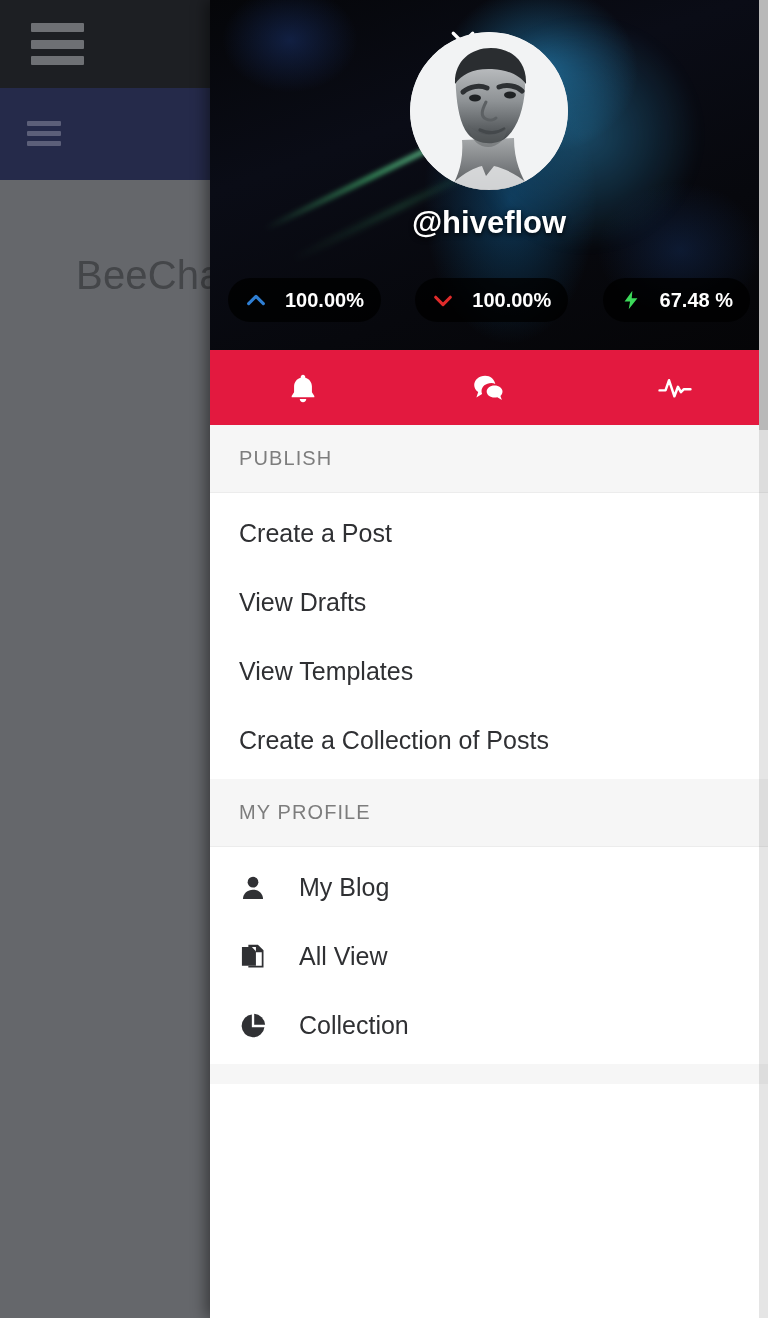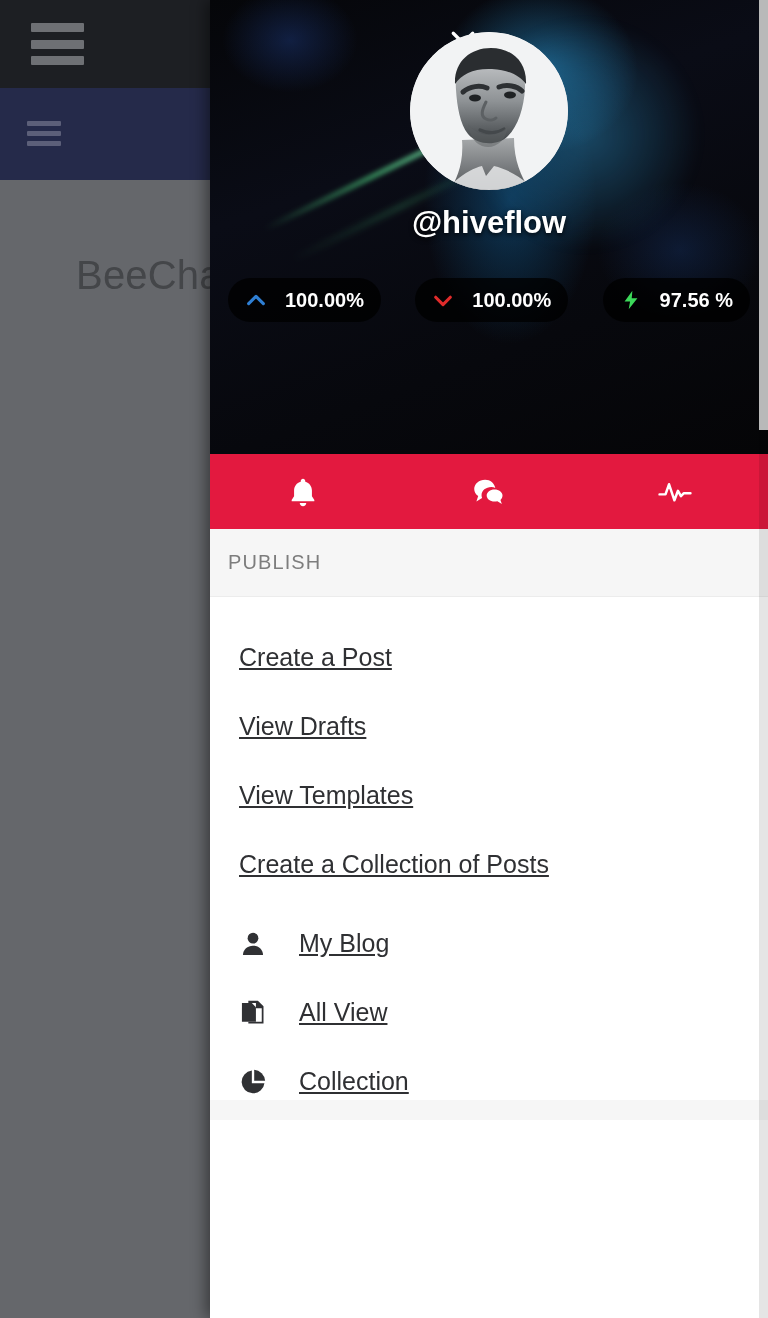--- a/index.html
+++ b/index.html
@@ -43,21 +43,21 @@
 
   
   .drawer {
     position: absolute; left: 210px; top: 0; width: 558px; height: 1318px;
     background: #ffffff; overflow: hidden;
     box-shadow: -4px 0 14px rgba(0,0,0,0.45);
   }
 
   
   .banner {
-    position: relative; width: 100%; height: 454px;
+    position: relative; width: 100%; height: 350px;
     background:
       radial-gradient(ellipse 140px 120px at 330px 70px, rgba(40,150,210,0.55), rgba(0,0,0,0) 70%),
       radial-gradient(ellipse 120px 200px at 300px 200px, rgba(20,110,170,0.45), rgba(0,0,0,0) 72%),
       radial-gradient(ellipse 90px 70px at 80px 40px, rgba(30,60,130,0.45), rgba(0,0,0,0) 75%),
       radial-gradient(ellipse 110px 90px at 470px 250px, rgba(25,60,120,0.35), rgba(0,0,0,0) 75%),
       linear-gradient(160deg, #050609 0%, #0a0c16 35%, #07080d 70%, #050507 100%);
     overflow: hidden;
   }
   .banner .streak {
     position: absolute; left: 40px; top: 160px; width: 300px; height: 6px;
@@ -114,29 +114,29 @@
   .action-bar .act {
     flex: 1; display: flex; align-items: center; justify-content: center;
     cursor: pointer;
   }
   .action-bar .act svg { display: block; }
 
   
   .section-head {
     background: #f6f6f6; height: 68px;
     display: flex; align-items: center;
-    padding-left: 18px;
+    padding-left: 29px;
     color: #7d7d7d; font-size: 20px; letter-spacing: 1.1px;
     border-bottom: 1px solid #ececec;
   }
   .menu { background: #ffffff; padding: 6px 0 4px 0; }
   .menu-item {
-    height: 69px; display: flex; align-items: flex-end;
+    height: 69px; display: flex; align-items: center;
     padding-left: 29px; cursor: pointer;
-    color: #2f3033; font-size: 25px; text-decoration: underline;
+    color: #2f3033; font-size: 25px;
   }
   .menu-item .mi-icon {
     width: 38px; min-width: 38px; display: flex; align-items: center;
     margin-right: 22px; color: #303134;
   }
   .menu-item .mi-icon svg { display: block; }
   .menu-item.no-icon { padding-left: 29px; }
 
   
   .section-head.tail { border-bottom: none; height: 20px; }
@@ -240,21 +240,21 @@
         <div class="pill">
           <svg width="22" height="22" viewBox="0 0 24 24">
             <path d="M4 9 L12 17 L20 9" stroke="#e02b2b" stroke-width="3.4" fill="none" stroke-linecap="round" stroke-linejoin="round"></path>
           </svg>
           <span>100.00%</span>
         </div>
         <div class="pill">
           <svg width="22" height="24" viewBox="0 0 24 24">
             <path d="M13.5 2 L5 13.5 H11 L9.5 22 L19 10 H12.8 Z" fill="#3cd95a"></path>
           </svg>
-          <span>97.56 %</span>
+          <span>67.48 %</span>
         </div>
       </div>
     </div>
 
     <div class="action-bar">
       <div class="act">
         <svg width="34" height="34" viewBox="0 0 24 24">
           <path d="M12 2.6 C12.9 2.6 13.6 3.3 13.6 4.2 V4.8 C16.4 5.5 18.3 8 18.3 11 V15 L20 17.6 V18.6 H4 V17.6 L5.7 15 V11 C5.7 8 7.6 5.5 10.4 4.8 V4.2 C10.4 3.3 11.1 2.6 12 2.6 Z" fill="#ffffff"></path>
           <path d="M9.7 19.7 H14.3 C14.3 21 13.3 22 12 22 C10.7 22 9.7 21 9.7 19.7 Z" fill="#ffffff"></path>
         </svg>
@@ -281,20 +281,21 @@
         <span>View Drafts</span>
       </div>
       <div class="menu-item no-icon">
         <span>View Templates</span>
       </div>
       <div class="menu-item no-icon">
         <span>Create a Collection of Posts</span>
       </div>
     </div>
 
+    <div class="section-head">MY PROFILE</div>
     <div class="menu">
 
       <div class="menu-item">
         <span class="mi-icon">
           <svg width="28" height="28" viewBox="0 0 24 24">
             <circle cx="12" cy="7" r="4.6" fill="#303134"></circle>
             <path d="M3.4 21.5 C3.4 16.5 7.3 13.4 12 13.4 C16.7 13.4 20.6 16.5 20.6 21.5 Z" fill="#303134"></path>
           </svg>
         </span>
         <span>My Blog</span>

